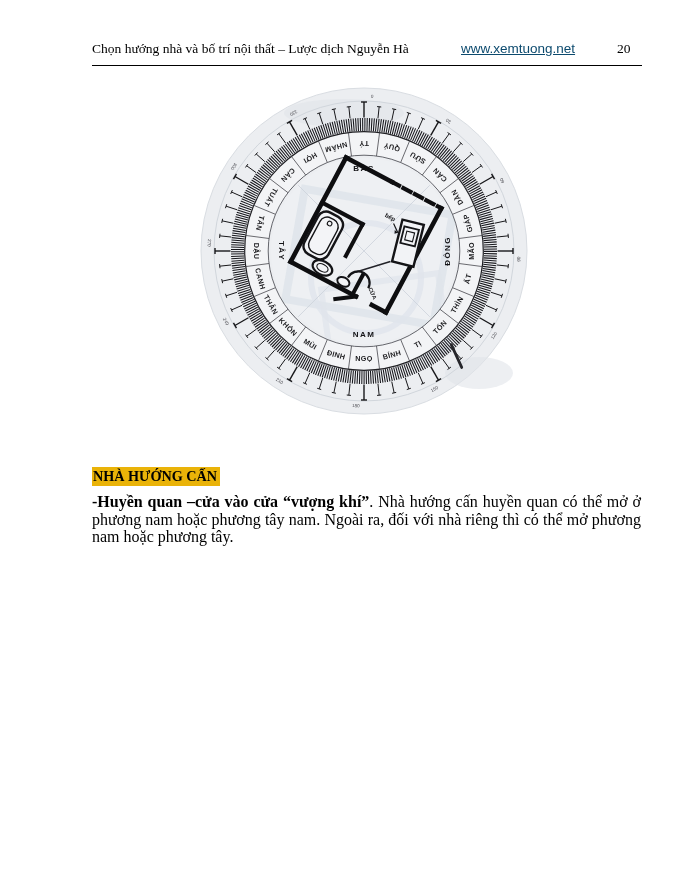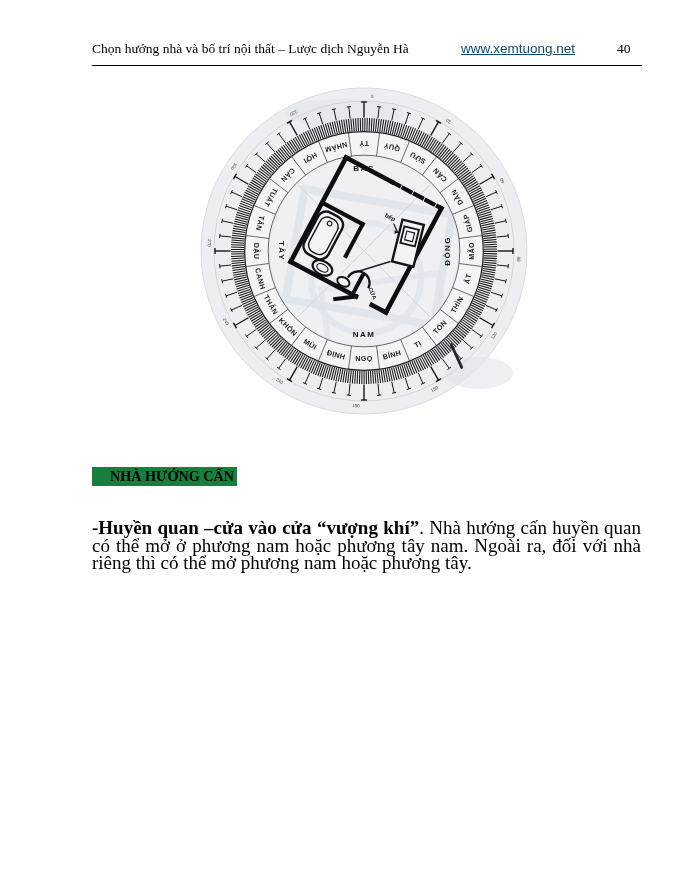--- a/index.html
+++ b/index.html
@@ -5,32 +5,32 @@
   html,body{margin:0;padding:0;}
   body{width:680px;height:880px;background:#ffffff;font-family:"Liberation Serif",serif;color:#000;}
   .page{position:relative;width:680px;height:668px;background:#fff;overflow:hidden;margin-left:24px;}
   .hdr-title{position:absolute;left:68px;top:41px;font-size:13.5px;white-space:nowrap;}
   .hdr-link{position:absolute;left:437px;top:41px;font-size:13.5px;font-family:"Liberation Sans",sans-serif;color:#0c4a6e;text-decoration:underline;cursor:pointer;}
   .hdr-page{position:absolute;left:593px;top:41px;font-size:13.5px;}
   .rule{position:absolute;left:68px;top:65px;width:550px;border-top:1.8px solid #000;height:0;}
   .figure{position:absolute;left:170px;top:83px;width:340px;height:340px;}
   .figure svg{display:block;}
   .heading{position:absolute;left:68px;top:468px;font-size:14.2px;font-weight:bold;}
-  .heading span{background:#15803d;padding:1px 3px 2px 18px;}
-  .bodytext{position:absolute;left:68px;top:519px;width:549px;font-size:19px;line-height:17.7px;text-align:justify;}
+  .heading span{background:#eab308;padding:1px 3px 2px 1px;}
+  .bodytext{position:absolute;left:68px;top:493px;width:549px;font-size:16px;line-height:17.7px;text-align:justify;}
   .bodytext p{margin:0;}
 </style>
 </head>
 <body>
 
 <div class="page">
 
   <div class="hdr-title">Chọn hướng nhà và bố trí nội thất – Lược dịch Nguyễn Hà</div>
   <a class="hdr-link">www.xemtuong.net</a>
-  <div class="hdr-page">40</div>
+  <div class="hdr-page">20</div>
   <div class="rule"></div>
 
   <div class="figure" id="compass-figure">
       <svg width="340" height="340" viewBox="0 0 340 340">
         <circle cx="170" cy="168" r="163" fill="#eceef1" stroke="#d9dde2" stroke-width="1"></circle>
         <ellipse cx="150" cy="30" rx="60" ry="14" fill="#e1e5ea" opacity="0.6"></ellipse>
         <ellipse cx="285" cy="290" rx="34" ry="16" fill="#e1e5ea" opacity="0.6"></ellipse>
         <circle cx="170" cy="168" r="150" fill="none" stroke="#d1d6dc" stroke-width="1"></circle>
         <circle cx="170" cy="168" r="93" fill="#eef0f3"></circle>
         <g>

